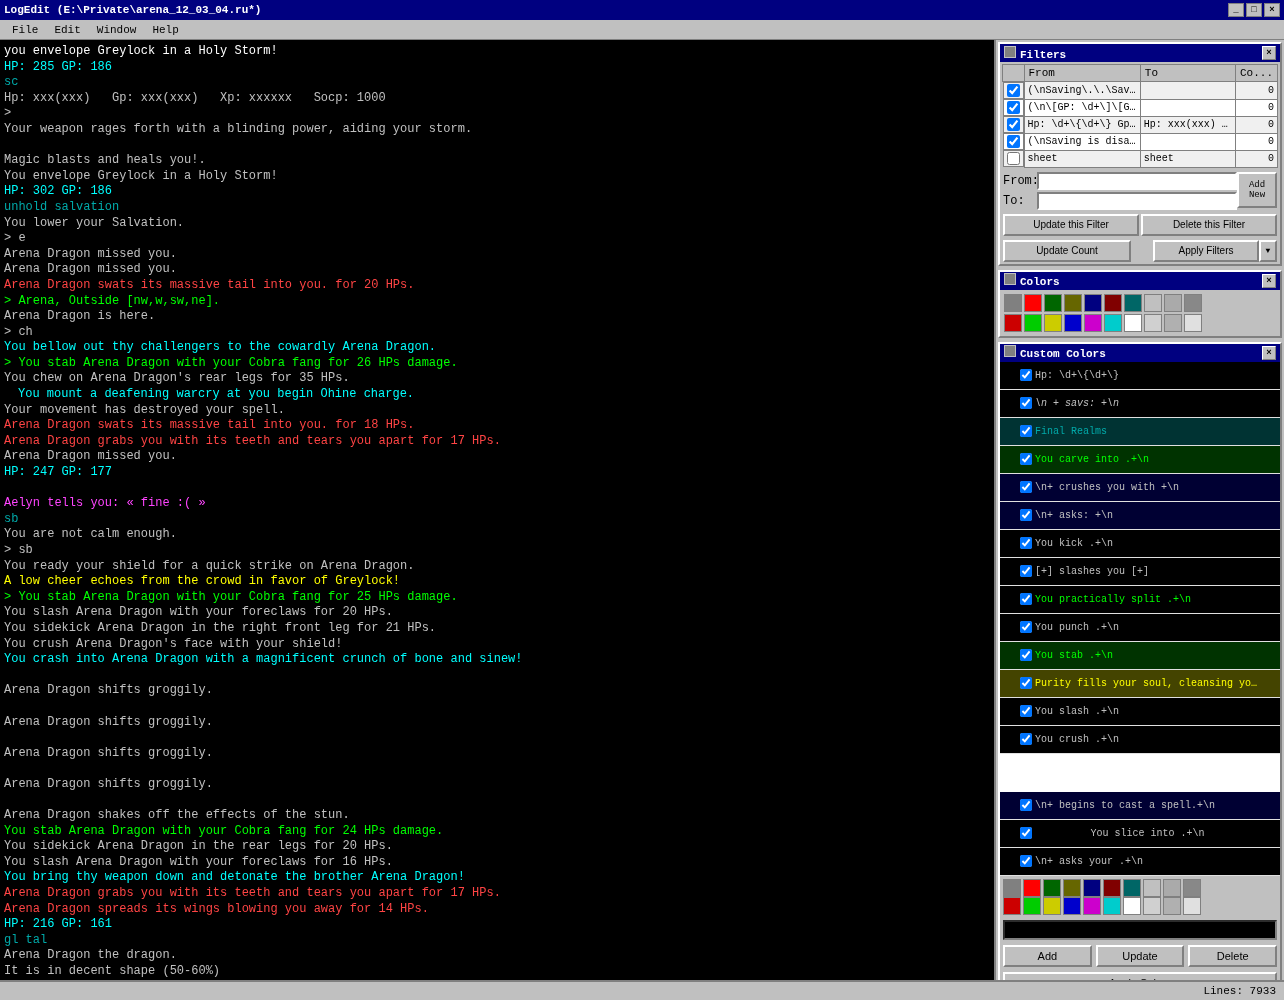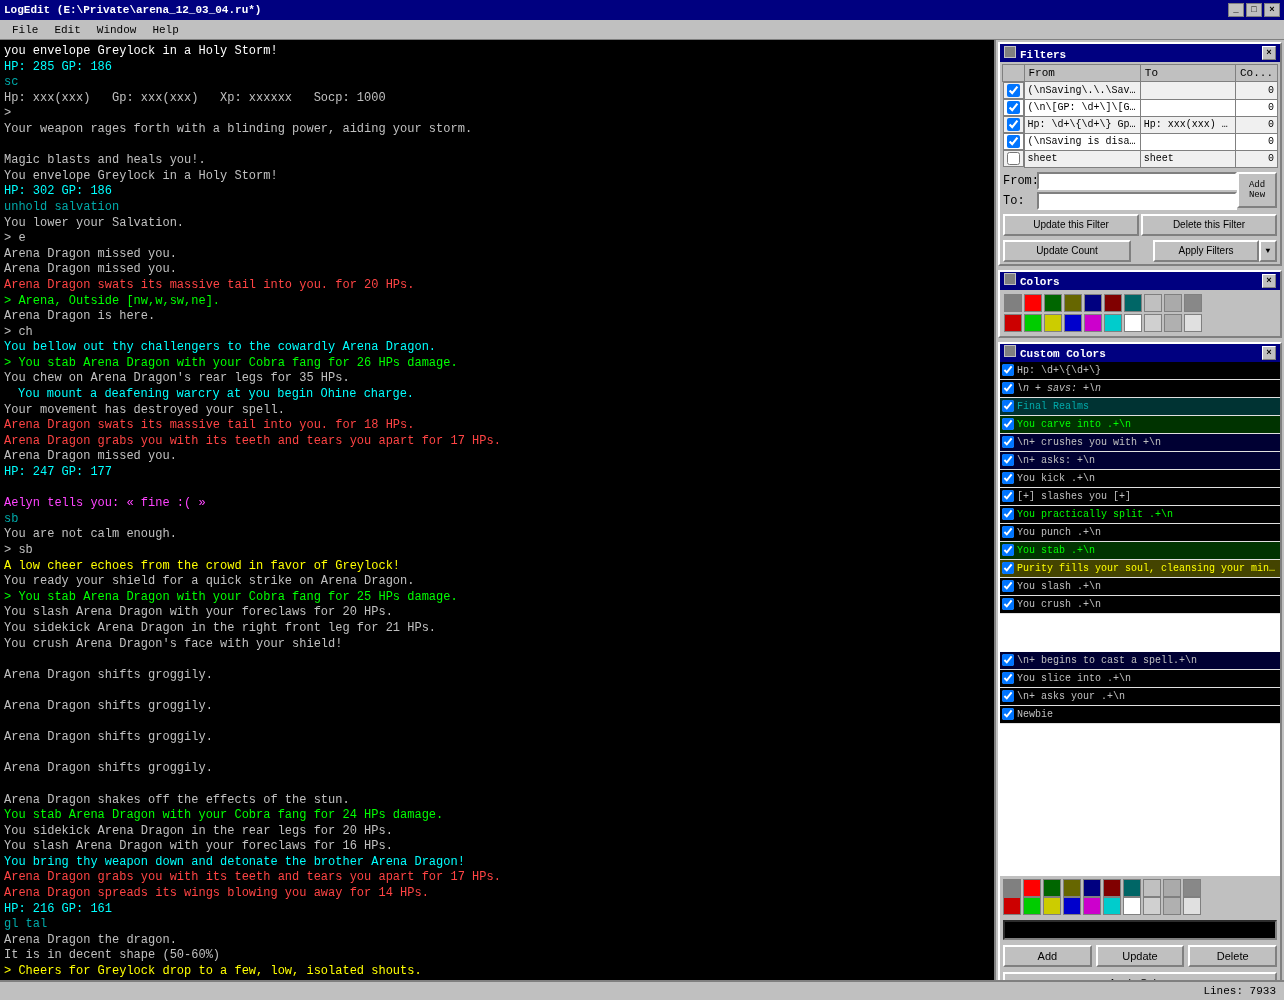--- a/index.html
+++ b/index.html
@@ -231,22 +231,22 @@
     }
     .custom-list {
       flex: 1;
       overflow-y: auto;
       background: white;
       font-size: 11px;
     }
     .custom-item {
       display: flex;
       align-items: center;
-      height: 18px;
-      padding: 0 2px;
+      height: 28px;
+      padding: 0 20px;
       border-bottom: 1px solid #e0e0e0;
     }
     .custom-item input[type=checkbox] {
       margin-right: 3px;
       width: 12px;
       height: 12px;
     }
     .custom-item-text {
       font-size: 10px;
       flex: 1;
@@ -366,26 +366,27 @@
       <div class="line" style="color: rgb(192, 192, 192);">Your movement has destroyed your spell.</div>
       <div class="line" style="color: rgb(255, 68, 68);">Arena Dragon swats its massive tail into you. for 18 HPs.</div>
       <div class="line" style="color: rgb(255, 68, 68);">Arena Dragon grabs you with its teeth and tears you apart for 17 HPs.</div>
       <div class="line" style="color: rgb(192, 192, 192);">Arena Dragon missed you.</div>
       <div class="line" style="color: rgb(0, 255, 255);">HP: 247 GP: 177</div>
       <div class="line" style="color: rgb(192, 192, 192);">&nbsp;</div>
       <div class="line" style="color: rgb(255, 68, 255);">Aelyn tells you: « fine :( »</div>
       <div class="line" style="color: rgb(0, 170, 170);">sb</div>
       <div class="line" style="color: rgb(192, 192, 192);">You are not calm enough.</div>
       <div class="line" style="color: rgb(192, 192, 192);">&gt; sb</div>
+      <div class="line" style="color: rgb(192, 192, 192);">You ready your shield for a quick strike on Arena Dragon.</div>
       <div class="line" style="color: rgb(255, 255, 0);">A low cheer echoes from the crowd in favor of Greylock!</div>
-      <div class="line" style="color: rgb(192, 192, 192);">You ready your shield for a quick strike on Arena Dragon.</div>
       <div class="line" style="color: rgb(0, 255, 0);">&gt; You stab Arena Dragon with your Cobra fang for 25 HPs damage.</div>
       <div class="line" style="color: rgb(192, 192, 192);">You slash Arena Dragon with your foreclaws for 20 HPs.</div>
       <div class="line" style="color: rgb(192, 192, 192);">You sidekick Arena Dragon in the right front leg for 21 HPs.</div>
       <div class="line" style="color: rgb(192, 192, 192);">You crush Arena Dragon's face with your shield!</div>
+      <div class="line" style="color: rgb(0, 255, 255);">You crash into Arena Dragon with a magnificent crunch of bone and sinew!</div>
       <div class="line" style="color: rgb(192, 192, 192);">&nbsp;</div>
       <div class="line" style="color: rgb(192, 192, 192);">Arena Dragon shifts groggily.</div>
       <div class="line" style="color: rgb(192, 192, 192);">&nbsp;</div>
       <div class="line" style="color: rgb(192, 192, 192);">Arena Dragon shifts groggily.</div>
       <div class="line" style="color: rgb(192, 192, 192);">&nbsp;</div>
       <div class="line" style="color: rgb(192, 192, 192);">Arena Dragon shifts groggily.</div>
       <div class="line" style="color: rgb(192, 192, 192);">&nbsp;</div>
       <div class="line" style="color: rgb(192, 192, 192);">Arena Dragon shifts groggily.</div>
       <div class="line" style="color: rgb(192, 192, 192);">&nbsp;</div>
       <div class="line" style="color: rgb(192, 192, 192);">Arena Dragon shakes off the effects of the stun.</div>
@@ -587,21 +588,21 @@
           <div class="custom-item" style="background: rgb(0, 0, 0);">
             <input type="checkbox" checked="" style="">
             <span class="custom-item-text" style="color: rgb(192, 192, 192);">You crush .+\n</span>
           </div>
           <div class="custom-item" style="background: rgb(0, 0, 51); margin-top: 38px;">
             <input type="checkbox" checked="" style="">
             <span class="custom-item-text" style="color: rgb(192, 192, 192);">\n+ begins to cast a spell.+\n</span>
           </div>
           <div class="custom-item" style="background: rgb(0, 0, 0);">
             <input type="checkbox" checked="" style="">
-            <span class="custom-item-text" style="color: rgb(192, 192, 192);">You slice into .+\n</span>
+            <span class="custom-item-text" style="color: rgb(192, 192, 192); text-align: center;">You slice into .+\n</span>
           </div>
           <div class="custom-item" style="background: rgb(0, 0, 0);">
             <input type="checkbox" checked="" style="">
             <span class="custom-item-text" style="color: rgb(192, 192, 192);">\n+ asks your .+\n</span>
           </div>
           <div class="custom-item" style="background: rgb(0, 0, 0);">
             <input type="checkbox" checked="" style="">
             <span class="custom-item-text" style="color: rgb(192, 192, 192);">Newbie</span>
           </div>
         </div>

